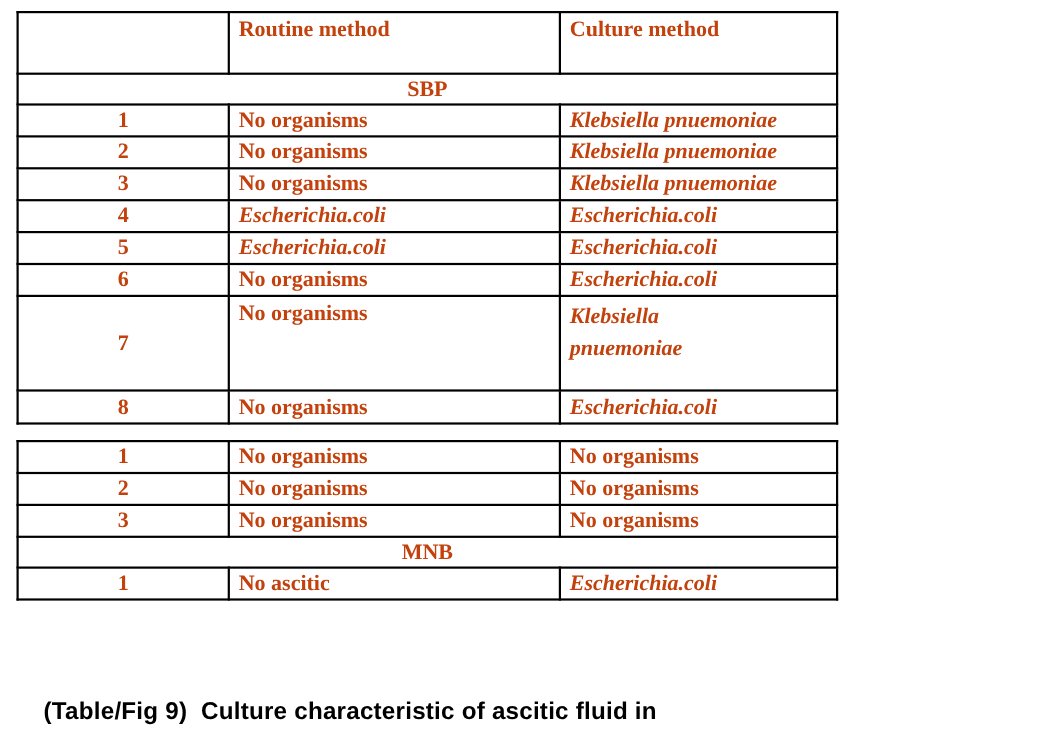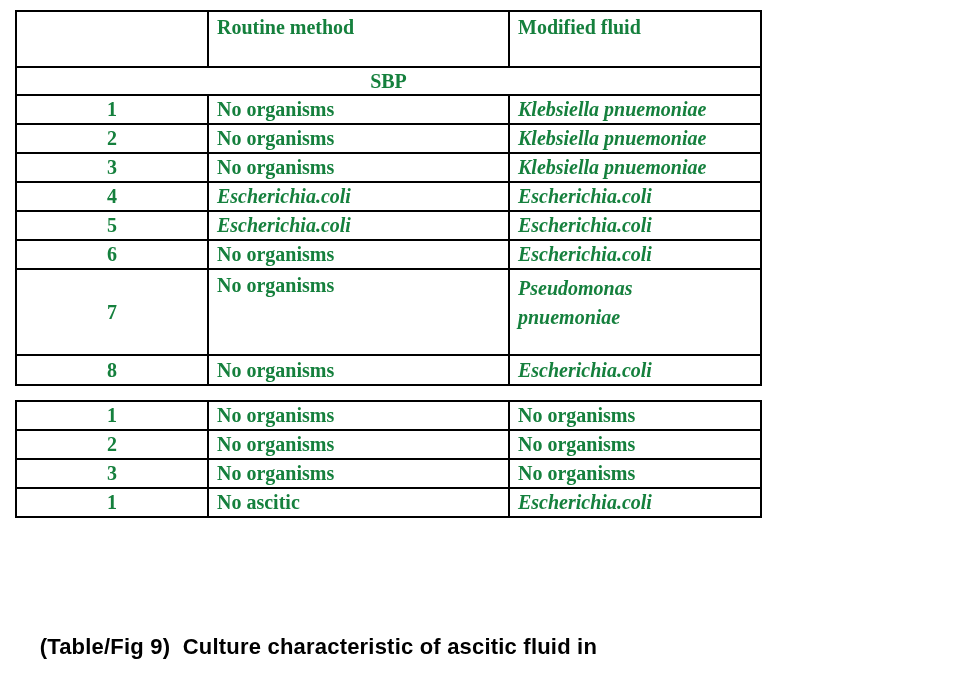--- a/index.html
+++ b/index.html
@@ -21,21 +21,21 @@
     width: 745px;
     border-collapse: collapse;
     table-layout: fixed;
   }
   .tbl1 { top: 10px; }
   .tbl2 { top: 400px; }
   table.tbl td {
     border: 2px solid #000000;
     font-size: 20px;
     font-weight: bold;
-    color: #15803d;
+    color: #c2410c;
     padding: 0 8px;
     overflow: hidden;
     vertical-align: middle;
   }
   tr.hdr td {
     height: 50px;
     vertical-align: top;
     padding-top: 4px;
   }
   tr.section td {
@@ -81,21 +81,21 @@
 <table class="tbl tbl1">
   <colgroup>
     <col style="width:192px">
     <col style="width:301px">
     <col style="width:252px">
   </colgroup>
   <tbody>
     <tr class="hdr">
       <td class="num"></td>
       <td>Routine method</td>
-      <td>Modified fluid</td>
+      <td>Culture method</td>
     </tr>
     <tr class="section">
       <td colspan="3">SBP</td>
     </tr>
     <tr class="r">
       <td class="num">1</td>
       <td>No organisms</td>
       <td class="it">Klebsiella pnuemoniae</td>
     </tr>
     <tr class="r">
@@ -120,21 +120,21 @@
     </tr>
     <tr class="r">
       <td class="num">6</td>
       <td>No organisms</td>
       <td class="it indent">Escherichia.coli</td>
     </tr>
     <tr class="tall">
       <td class="num">7</td>
       <td>No organisms</td>
       <td class="it">
-        <span class="line">Pseudomonas</span>
+        <span class="line">Klebsiella</span>
         <span class="line">pnuemoniae</span>
       </td>
     </tr>
     <tr class="r r8">
       <td class="num">8</td>
       <td>No organisms</td>
       <td class="it">Escherichia.coli</td>
     </tr>
   </tbody>
 </table>
@@ -154,20 +154,23 @@
     <tr class="r">
       <td class="num">2</td>
       <td>No organisms</td>
       <td>No organisms</td>
     </tr>
     <tr class="r">
       <td class="num">3</td>
       <td>No organisms</td>
       <td>No organisms</td>
     </tr>
+    <tr class="section">
+      <td colspan="3">MNB</td>
+    </tr>
     <tr class="r">
       <td class="num">1</td>
       <td>No ascitic</td>
       <td class="it">Escherichia.coli</td>
     </tr>
   </tbody>
 </table>
 
 <div class="caption">
   <span>(Table/Fig 9)  Culture characteristic of ascitic fluid in</span><br>

